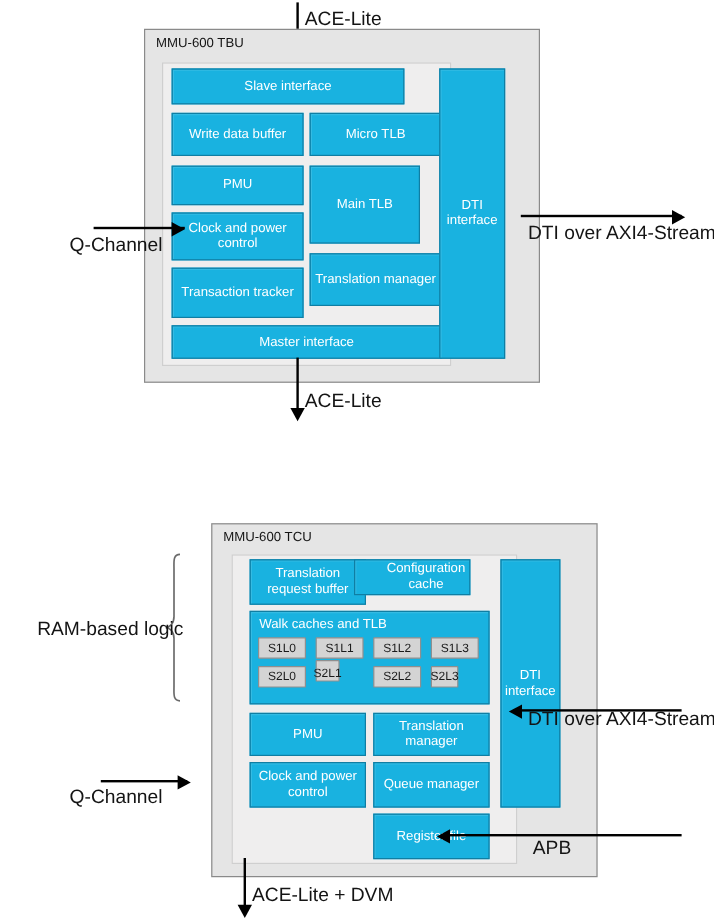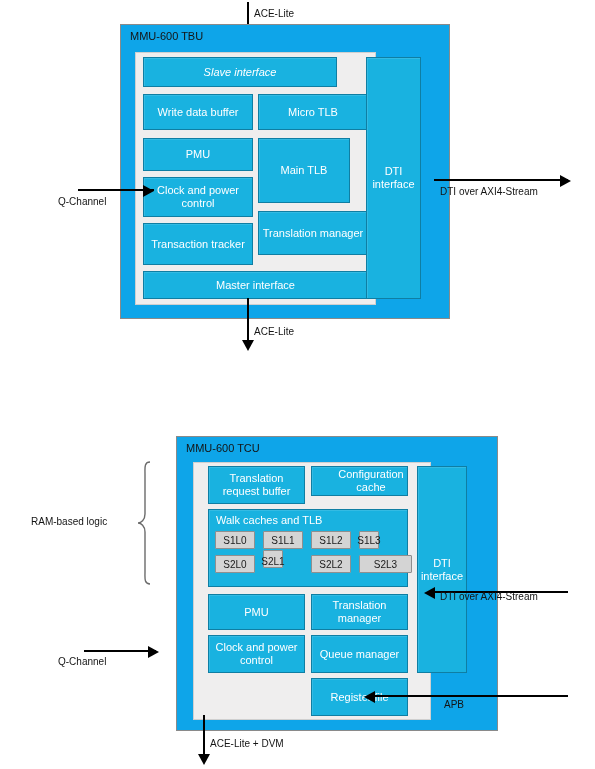--- a/index.html
+++ b/index.html
@@ -16,21 +16,21 @@
     color: #1a1a1a;
   }
   .canvas {
     position: absolute;
     inset: 0;
   }
 
   
   .module {
     position: absolute;
-    background: #0ea5e9;
+    background: #e5e5e5;
     border: 1px solid #8a8a8a;
     box-sizing: border-box;
   }
   .module-title {
     position: absolute;
     left: 9px;
     top: 5px;
     font-size: 11px;
     color: #141414;
     white-space: nowrap;
@@ -107,21 +107,21 @@
     border-left: 11px solid #000000;
   }
   .arrow-left {
     border-top: 6px solid transparent;
     border-bottom: 6px solid transparent;
     border-right: 11px solid #000000;
   }
 
   .edge-label {
     position: absolute;
-    font-size: 10px;
+    font-size: 16px;
     color: #141414;
     white-space: nowrap;
   }
 
   .brace {
     position: absolute;
     color: #6b6b6b;
   }
 </style>
 </head>
@@ -131,21 +131,21 @@
 
   <div class="vline" style="left:247px; top:2px; height:54px;"></div>
   <div class="arrowhead arrow-down" style="left:242px; top:50px;"></div>
   <div class="edge-label" style="left:254px; top:8px;">ACE-Lite</div>
 
   <div class="module" style="left:120px; top:24px; width:330px; height:295px;">
     <div class="module-title">MMU-600 TBU</div>
 
     <div class="inner-panel" style="left:14px; top:27px; width:241px; height:253px;"></div>
 
-    <div class="blk" style="left:22px; top:32px; width:194px; height:30px;font-style:italic;">
+    <div class="blk" style="left:22px; top:32px; width:194px; height:30px;">
       <span>Slave interface</span>
     </div>
 
     <div class="blk" style="left:22px; top:69px; width:110px; height:36px;">
       <span>Write data buffer</span>
     </div>
 
     <div class="blk" style="left:137px; top:69px; width:110px; height:36px;">
       <span>Micro TLB</span>
     </div>
@@ -193,51 +193,51 @@
 
   <div class="module" style="left:128px; top:436px; width:322px; height:295px;margin-left:48px;">
     <div class="module-title">MMU-600 TCU</div>
 
     <div class="inner-panel" style="left:16px; top:25px; width:238px; height:258px;"></div>
 
     <div class="blk" style="left:31px; top:29px; width:97px; height:38px;">
       <span>Translation request buffer</span>
     </div>
 
-    <div class="blk" style="left:134px; top:29px; width:97px; height:30px;padding-left:25px;">
+    <div class="blk" style="left:118px; top:29px; width:97px; height:30px;padding-left:25px;">
       <span>Configuration cache</span>
     </div>
 
     <div class="blk left-align" style="left:31px; top:72px; width:200px; height:78px;">
       <span>Walk caches and TLB</span>
     </div>
 
     <div class="subblk" style="left:38px; top:94px; width:40px; height:18px;">
       <span>S1L0</span>
     </div>
     <div class="subblk" style="left:86px; top:94px; width:40px; height:18px;">
       <span>S1L1</span>
     </div>
     <div class="subblk" style="left:134px; top:94px; width:40px; height:18px;">
       <span>S1L2</span>
     </div>
-    <div class="subblk" style="left:182px; top:94px; width:20px; height:18px;text-align:right;">
+    <div class="subblk" style="left:182px; top:94px; width:40px; height:18px;text-align:right;">
       <span>S1L3</span>
     </div>
 
     <div class="subblk" style="left:38px; top:118px; width:40px; height:18px;">
       <span>S2L0</span>
     </div>
     <div class="subblk" style="left:86px; top:113px; width:20px; height:18px;align-items:flex-end;">
       <span>S2L1</span>
     </div>
     <div class="subblk" style="left:134px; top:118px; width:40px; height:18px;">
       <span>S2L2</span>
     </div>
-    <div class="subblk" style="left:182px; top:118px; width:53px; height:18px;">
+    <div class="subblk" style="left:182px; top:118px; width:23px; height:18px;">
       <span>S2L3</span>
     </div>
 
     <div class="blk" style="left:31px; top:157px; width:97px; height:36px;">
       <span>PMU</span>
     </div>
 
     <div class="blk" style="left:134px; top:157px; width:97px; height:36px;">
       <span>Translation manager</span>
     </div>

